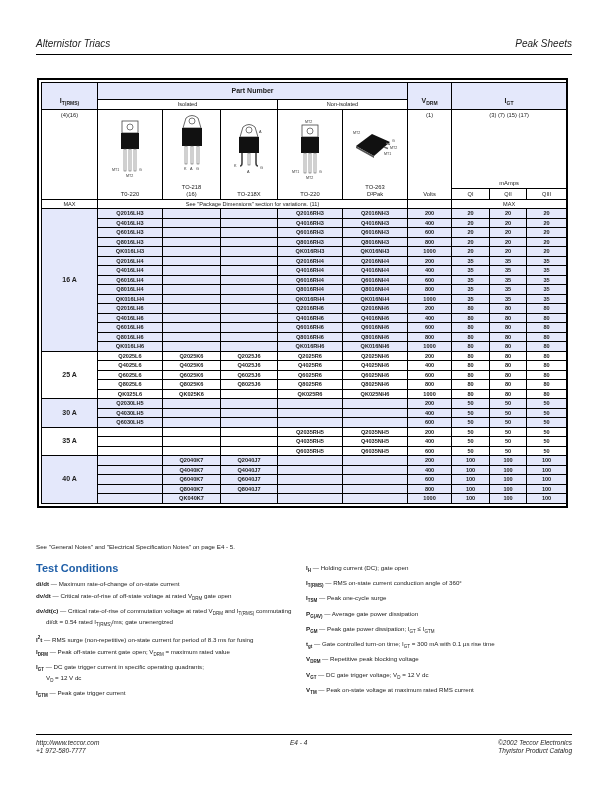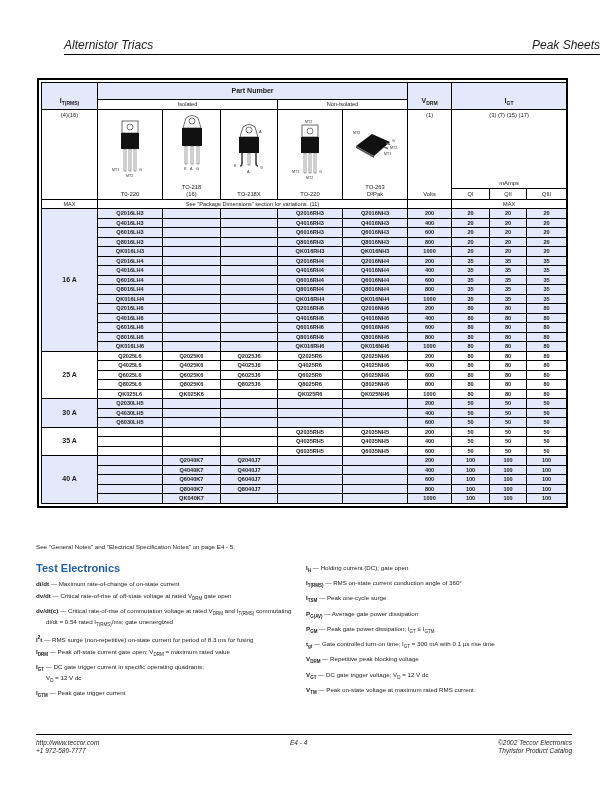--- a/index.html
+++ b/index.html
@@ -1,17 +1,17 @@
 <!DOCTYPE html>
 <html><head>
 <meta charset="utf-8">
 <style>
   html, body { margin:0; padding:0; background:#fff; }
   body { width:612px; height:792px; position:relative; font-family:"Liberation Sans", sans-serif; color:#222; overflow:hidden; }
-  .hdr { position:absolute; left:36px; top:34px; width:536px; height:20px; border-bottom:1px solid #000; font-size:12px; font-style:italic;margin-left:28px; }
+  .hdr { position:absolute; left:36px; top:34px; width:536px; height:20px; border-bottom:1px solid #000; font-size:10px; font-style:italic; }
   .hdr .l { position:absolute; left:0; top:4px; }
   .hdr .r { position:absolute; right:0; top:4px; }
   .tablewrap { position:absolute; left:37px; top:78px; width:531px; border:2px solid #000; padding:2px; box-sizing:border-box; }
   table { border-collapse:collapse; width:100%; table-layout:fixed; font-size:5.6px; }
   td, th { border:1px solid #000; text-align:center; padding:0; height:8.5px; line-height:8px; }
   .shade { background:#e4e8fb; }
   .pn { font-weight:bold; }
   .hdrcell { background:#e4e8fb; font-weight:bold; font-size:7px; }
   .sub { font-weight:normal; font-size:5.6px; }
   .pkgrow td { height:86px; vertical-align:bottom; font-size:5.8px; line-height:7px; padding-bottom:1px; }
@@ -521,21 +521,21 @@
           <td class="pn">100</td>
           <td class="pn">100</td>
           <td class="pn">100</td>
         </tr>
       </tbody>
 </table>
 </div>
 
 <div class="note">See "General Notes"  and "Electrical Specification Notes" on page E4 - 5.</div>
 
-<div class="tc-title">Test Electronics</div>
+<div class="tc-title">Test Conditions</div>
 
 <div class="defs" style="left:36px;top:580px;width:260px">
   <p><b>di/dt</b> — <span>Maximum rate-of-change of on-state current</span></p>
   <p><b>dv/dt</b> — Critical rate-of-rise of off-state voltage at rated V<sub style="font-size:4.5px">DRM</sub> gate open</p>
   <p class="ind"><b>dv/dt(c)</b> — Critical rate-of-rise of commutation voltage at rated V<sub style="font-size:4.5px">DRM</sub> and I<sub style="font-size:4.5px">T(RMS)</sub> commutating di/dt = 0.54 rated I<sub style="font-size:4.5px">T(RMS)</sub>/ms; gate unenergized</p>
   <p class="ind"><b>I<sup style="font-size:4.5px">2</sup>t</b> — <span>RMS surge (non-repetitive) on-state current for period of 8.3 ms for fusing</span></p>
   <p><b>I<sub style="font-size:4.5px">DRM</sub></b> — Peak off-state current gate open; V<sub style="font-size:4.5px">DRM</sub> = maximum rated value</p>
   <p class="ind"><b>I<sub style="font-size:4.5px">GT</sub></b> — DC gate trigger current in specific operating quadrants;<br>V<sub style="font-size:4.5px">D</sub> = 12 V dc</p>
   <p><b>I<sub style="font-size:4.5px">GTM</sub></b> — <span>Peak gate trigger current</span></p>
 </div>

